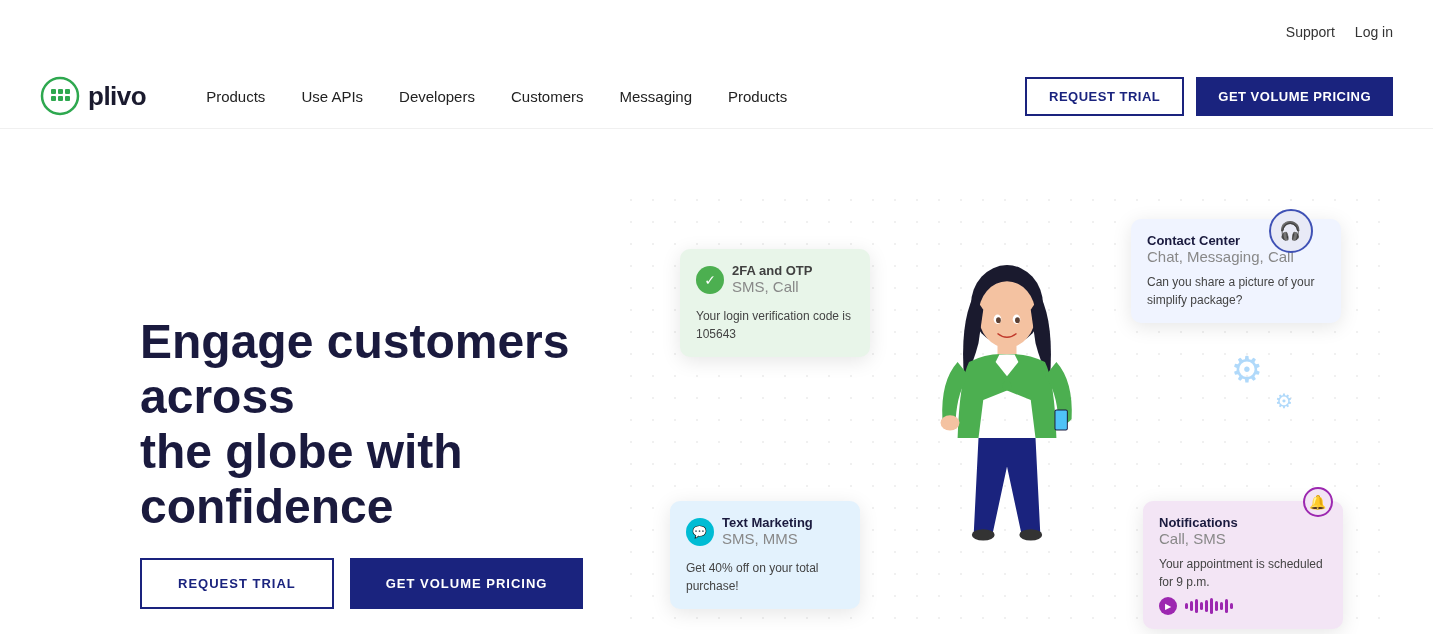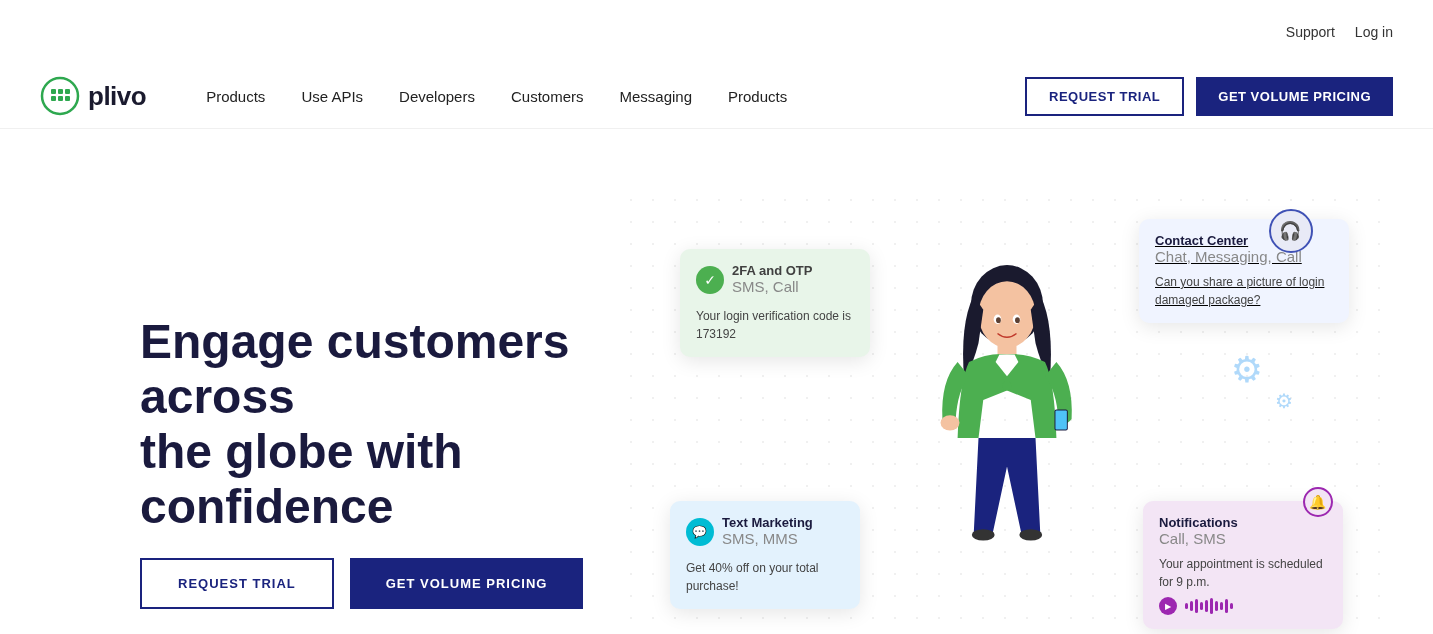--- a/index.html
+++ b/index.html
@@ -183,24 +183,23 @@
       top: 60px;
       left: 60px;
       width: 190px;
       background: #e8f5e9;
     }
     .card-2fa .card-title { color: #404040; }
 
     
     .card-contact {
       top: 30px;
-      right: 44px;
+      right: 52px;
       width: 210px;
       background: #f0f4ff;
-      text-decoration: underline;
     }
 
     
     .card-text-marketing {
       bottom: 80px;
       left: 50px;
       width: 190px;
       background: #e3f2fd;
     }
 
@@ -337,27 +336,27 @@
     <div style="position:absolute; top:20px; right:80px; width:44px; height:44px; border-radius:50%; background:#e8eaf6; border:2px solid #3f51b5; display:flex; align-items:center; justify-content:center; font-size:18px; color:#3f51b5; z-index:3;">🎧</div>
 
     <div class="card card-2fa">
       <div style="display:flex; align-items:center; gap:8px; margin-bottom:4px;">
         <div class="icon-circle icon-green">✓</div>
         <div>
           <div class="card-title">2FA and OTP</div>
           <div class="card-subtitle">SMS, Call</div>
         </div>
       </div>
-      <div class="card-body">Your login verification code is 173192</div>
+      <div class="card-body">Your login verification code is 105643</div>
     </div>
 
     <div class="card card-contact">
       <div class="card-title">Contact Center</div>
       <div class="card-subtitle">Chat, Messaging, Call</div>
-      <div class="card-body">Can you share a picture of login damaged package?</div>
+      <div class="card-body">Can you share a picture of your simplify package?</div>
     </div>
 
     <div class="person-container">
       <svg viewBox="0 0 180 400" xmlns="http://www.w3.org/2000/svg" width="180" height="380">
 
         <ellipse cx="90" cy="80" rx="38" ry="42" fill="#1a1a2e"></ellipse>
 
         <ellipse cx="90" cy="90" rx="30" ry="35" fill="#f4c2a1"></ellipse>
 
         <path d="M55 70 Q40 100 45 160 Q55 140 60 120 L65 85 Z" fill="#1a1a2e"></path>

